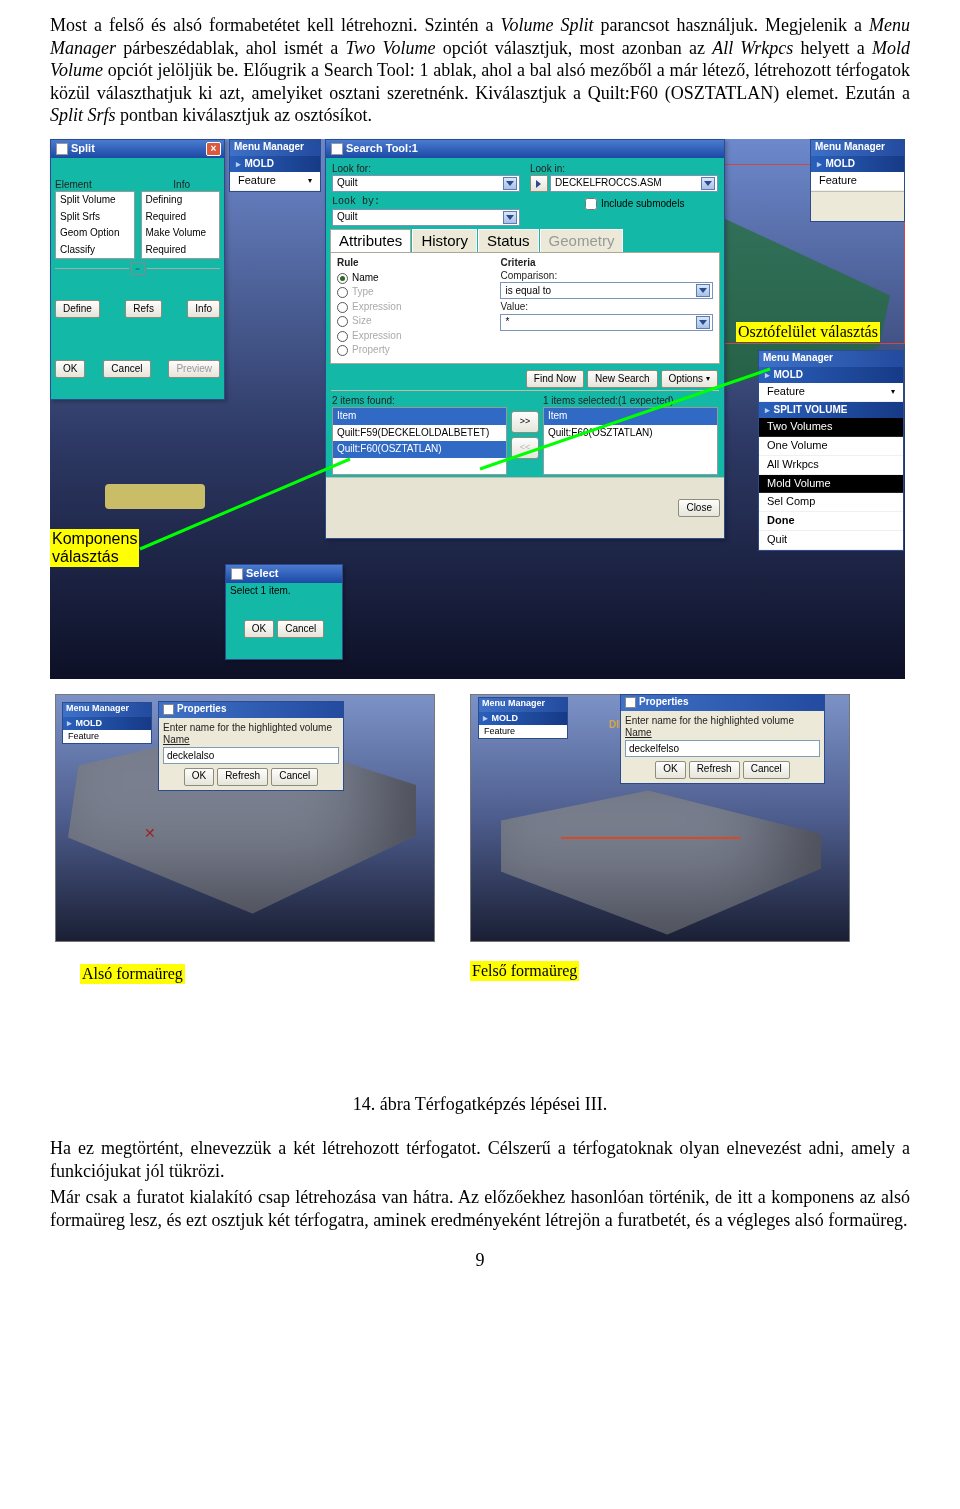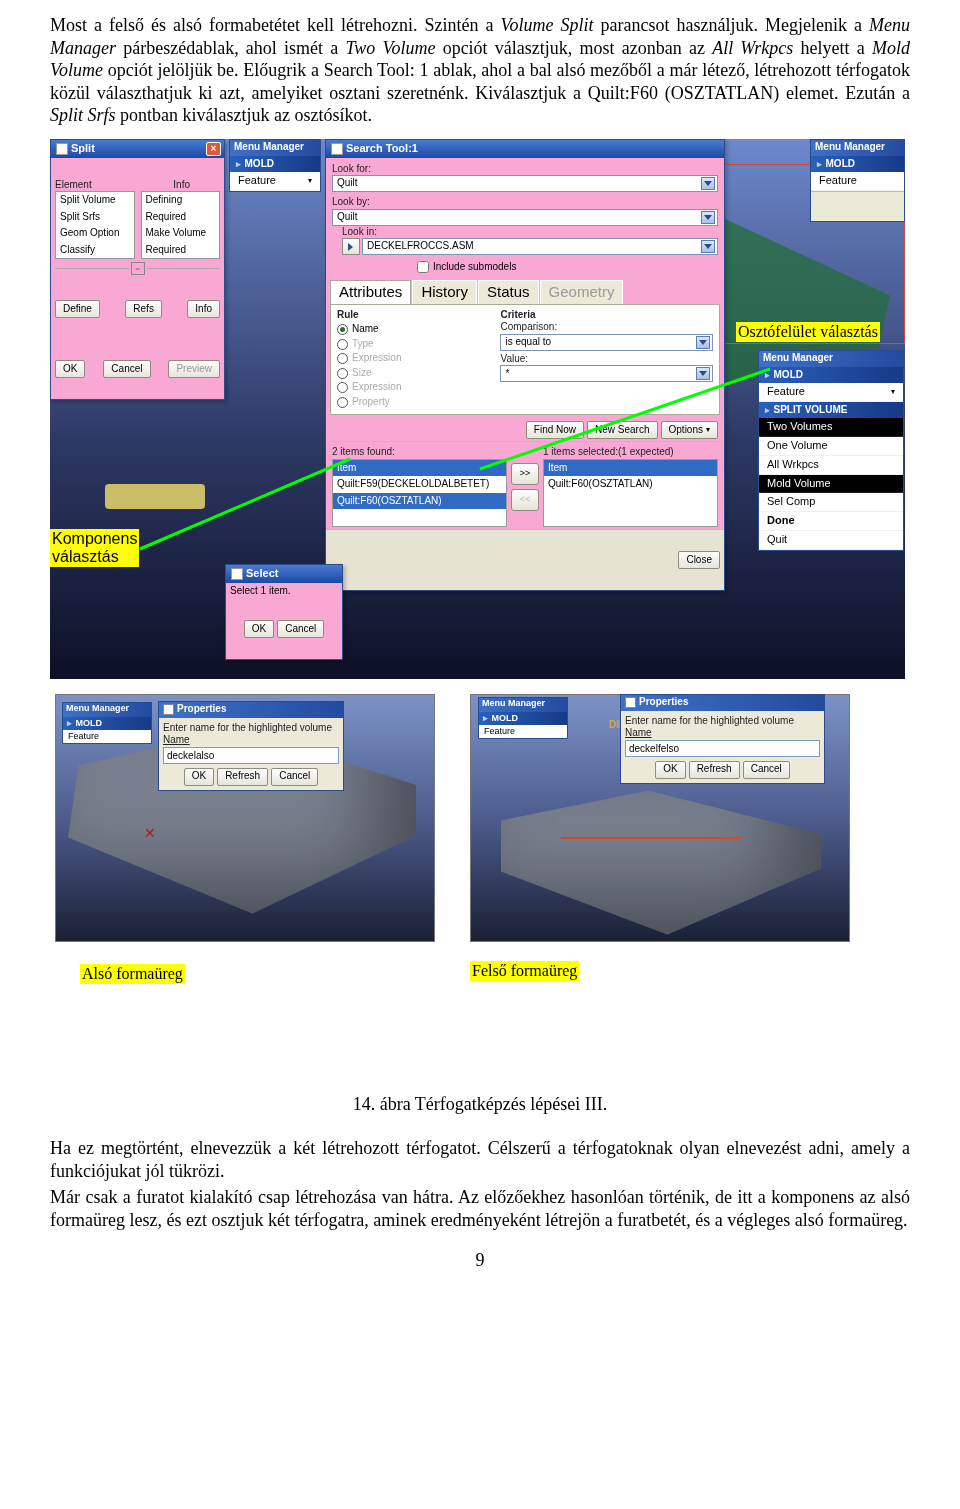--- a/index.html
+++ b/index.html
@@ -52,21 +52,21 @@
     left: 55px; top: 345px;
     width: 100px; height: 25px;
     background: #e8d66b;
     border-radius: 4px;
     opacity: .85;
   }
 
   
   .win {
     position: absolute;
-    background: #f9a8d4;
+    background: #14b8a6;
     border: 1px solid #2a4c8c;
     font-size: 11px;
     color: #000;
     box-shadow: 2px 2px 4px rgba(0,0,0,.25);
   }
   .win .title {
     display: flex;
     align-items: center;
     justify-content: space-between;
     height: 18px;
@@ -392,45 +392,45 @@
   </div>
 
   <div class="win" style="left:275px; top:0px; width:400px;">
     <div class="title">
       <span class="icon-slot">
         <span style="display:inline-block;width:12px;height:12px;background:#fff;border:1px solid #999;"></span>
         <span>Search Tool:1</span>
       </span>
     </div>
 
-    <div style="display:flex; padding:5px 6px 0 6px;flex-direction:column;">
+    <div style="display:flex; padding:5px 6px 0 6px;">
       <div style="flex:1;">
         <div class="lbl">Look for:</div>
         <div class="combo">
           <span>Quilt</span>
             <span class="caret"></span>
         </div>
-        <div class="lbl" style="margin-top:4px;">Look by:</div>
+        <div class="lbl" style="margin-top:4px;font-family:Liberation Mono, monospace;">Look by:</div>
         <div class="combo">
           <span>Quilt</span>
             <span class="caret"></span>
         </div>
       </div>
       <div style="flex:1;margin-left:10px;">
         <div class="lbl">Look in:</div>
         <div style="display:flex;gap:2px;">
           <div style="width:18px;height:17px;border:1px solid #8e8c7b;background:linear-gradient(#fdfdfd,#e6e5db);display:flex;align-items:center;justify-content:center;">
               <span class="arrow-icon"></span>
             </div>
           <div class="combo" style="flex:1;">
             <span>DECKELFROCCS.ASM</span>
               <span class="caret"></span>
           </div>
         </div>
-        <label class="check" style="margin-top:6px; margin-left:38px;padding-left:37px;">
+        <label class="check" style="margin-top:6px; margin-left:18px;padding-left:37px;">
           <input type="checkbox" style="">
           <span>Include submodels</span>
         </label>
       </div>
     </div>
 
     <div class="tabs">
       <div class="tab active">Attributes</div>
       <div class="tab">History</div>
       <div class="tab">Status</div>

